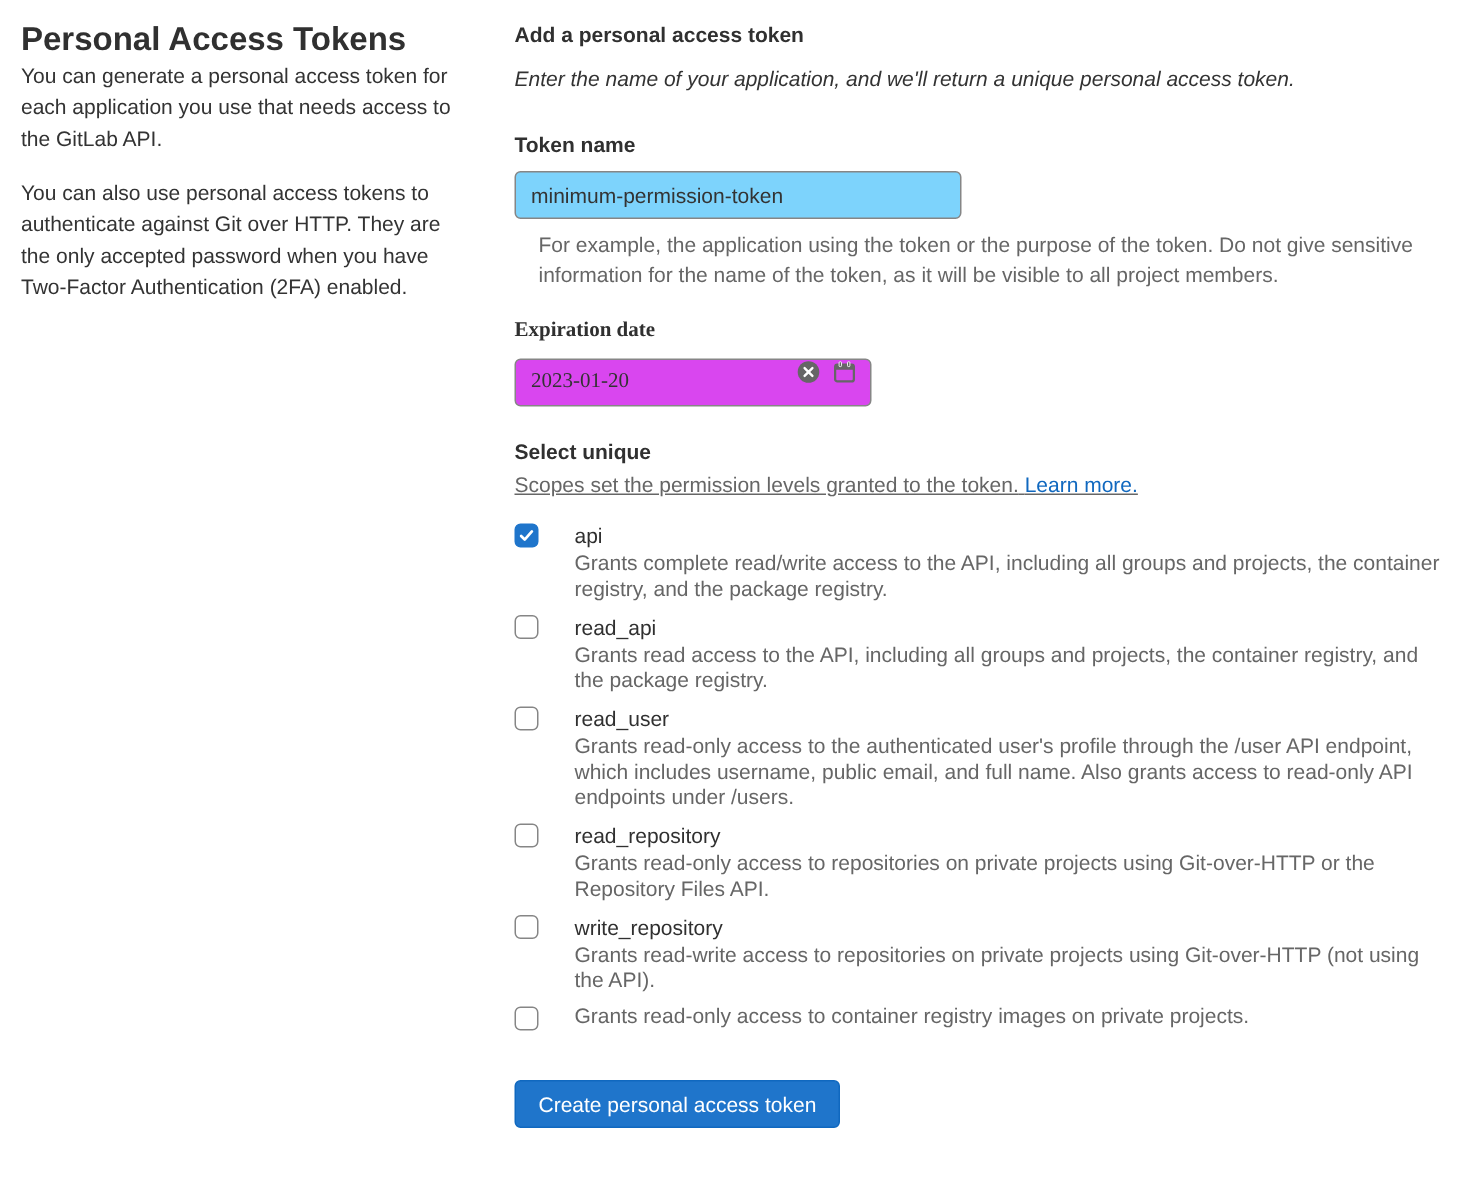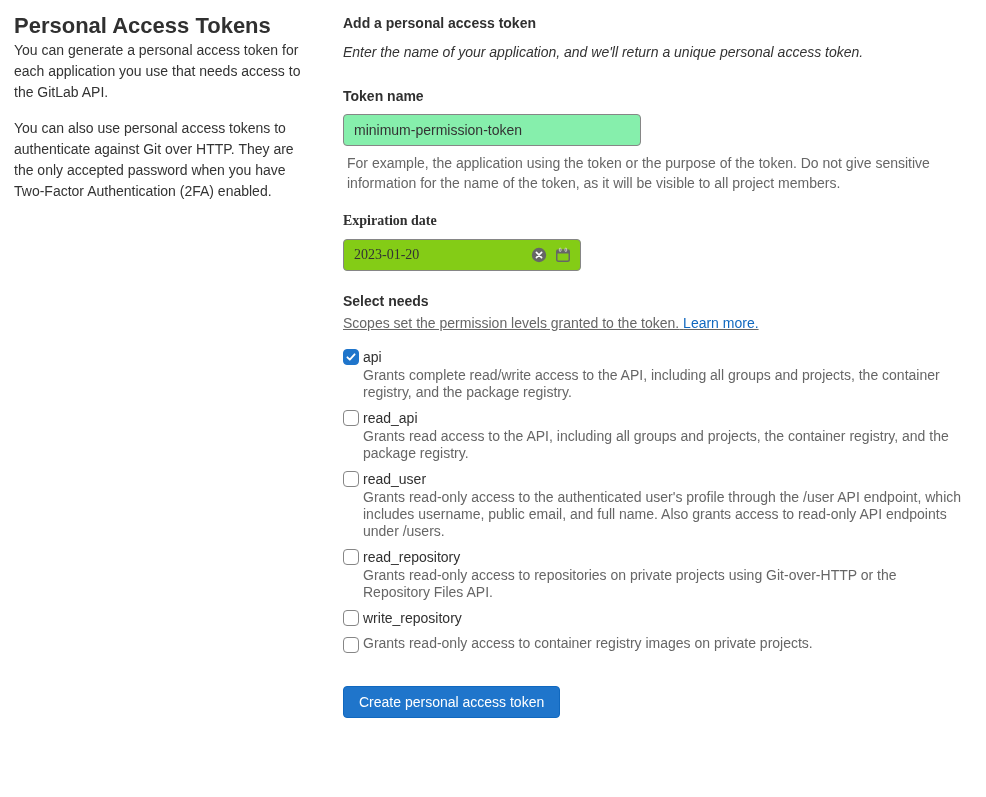--- a/index.html
+++ b/index.html
@@ -27,39 +27,39 @@
   }
   .intro-para{margin:0 0 15px;line-height:21px;color:var(--body-text);}
 
   .section-heading{margin:1px 0 9px;font-size:14px;font-weight:700;color:var(--heading-text);line-height:20px;}
   .section-sub{margin:0 0 24px;line-height:20px;color:var(--body-text);font-style:italic;}
 
   .field-label{display:block;font-weight:700;color:var(--heading-text);margin:0 0 8px;line-height:20px;}
 
   .text-input{
     width:298px;height:32px;padding:5px 10px;border:1px solid var(--input-border);
-    border-radius:4px;font-family:inherit;font-size:14px;color:var(--body-text);outline:none;background:#86efac;
+    border-radius:4px;font-family:inherit;font-size:14px;color:var(--body-text);outline:none;background:#7dd3fc;
   }
-  .field-help{color:var(--muted-text);line-height:20px;margin:7px 4px 0;}
+  .field-help{color:var(--muted-text);line-height:20px;margin:7px 16px 0;}
 
   .token-group{margin-bottom:18px;}
   .expiry-group{margin-bottom:20px;font-family:Liberation Serif, serif;}
 
   .date-wrapper{
     width:238px;height:32px;border:1px solid var(--input-border);border-radius:4px;
-    display:flex;align-items:center;padding:0 9px 0 10px;background:#84cc16;
+    display:flex;padding:0 9px 0 10px;background:#d946ef;
   }
   .date-input{border:none;outline:none;flex:1;min-width:0;font-family:inherit;font-size:14px;color:var(--body-text);background:transparent;padding:0;}
   .icon-btn{width:16px;height:16px;padding:0;border:none;background:none;cursor:pointer;display:flex;align-items:center;justify-content:center;flex-shrink:0;}
   .icon-btn + .icon-btn{margin-left:8px;}
 
   .scopes-help{color:var(--muted-text);line-height:20px;margin:0 0 14px;text-decoration:underline;}
   .learn-more{color:var(--link-blue);text-decoration:none;}
 
-  .scope-row{display:flex;gap:4px;margin-bottom:7px;}
+  .scope-row{display:flex;gap:24px;margin-bottom:7px;}
   .checkbox{
     width:16px;height:16px;border:1px solid var(--input-border);border-radius:4px;
     margin-top:2px;flex-shrink:0;background:#fff;display:flex;align-items:center;justify-content:center;cursor:pointer;
   }
   .checkbox svg{display:none;}
   .checkbox.checked{background:var(--checkbox-checked);border-color:var(--checkbox-checked);}
   .checkbox.checked svg{display:block;}
   .scope-name{display:block;color:var(--heading-text);line-height:20px;cursor:pointer;}
   .scope-desc{color:var(--muted-text);line-height:17px;}
 
@@ -108,21 +108,21 @@
               <rect x="2" y="3.4" width="12" height="3.1" fill="#666"></rect>
               <rect x="4.4" y="1.2" width="1.6" height="3.2" rx="0.6" fill="#666" stroke="#fff" stroke-width="0.6"></rect>
               <rect x="10" y="1.2" width="1.6" height="3.2" rx="0.6" fill="#666" stroke="#fff" stroke-width="0.6"></rect>
             </svg>
           </span>
         </button>
       </div>
     </div>
 
     <div>
-      <label class="field-label" style="margin-bottom:2px;">Select needs</label>
+      <label class="field-label" style="margin-bottom:2px;">Select unique</label>
       <p class="scopes-help"><span>Scopes set the permission levels granted to the token.</span> <a href="#" class="learn-more">Learn more.</a></p>
 
       <div class="scope-row">
         <span class="checkbox checked">
           <svg width="12" height="12" viewBox="0 0 16 16">
               <path d="M3.2 8.4l3.2 3.2 6.4-7.2" fill="none" stroke="#fff" stroke-width="2.4" stroke-linecap="round" stroke-linejoin="round"></path>
             </svg>
         </span>
         <div>
           <label class="scope-name">api</label>
@@ -159,20 +159,21 @@
           <div class="scope-desc">Grants read-only access to repositories on private projects using Git-over-HTTP or the Repository Files API.</div>
         </div>
       </div>
 
       <div class="scope-row">
         <span class="checkbox">
           
         </span>
         <div>
           <label class="scope-name">write_repository</label>
+          <div class="scope-desc">Grants read-write access to repositories on private projects using Git-over-HTTP (not using the API).</div>
         </div>
       </div>
 
       <div class="scope-row">
         <span class="checkbox">
           
         </span>
         <div>
           <div class="scope-desc">Grants read-only access to container registry images on private projects.</div>
         </div>

